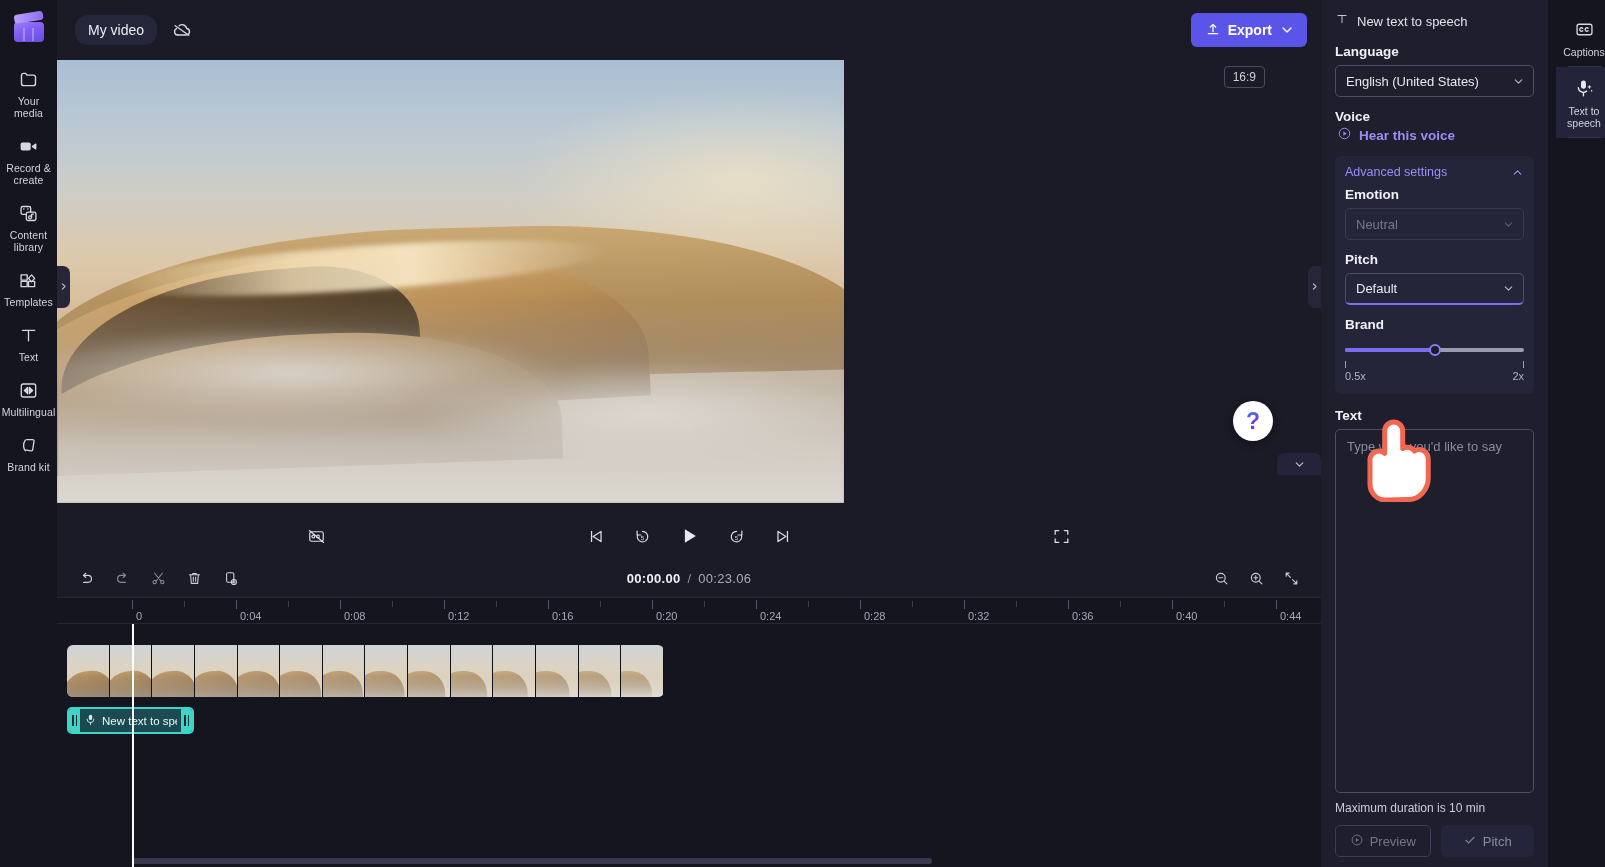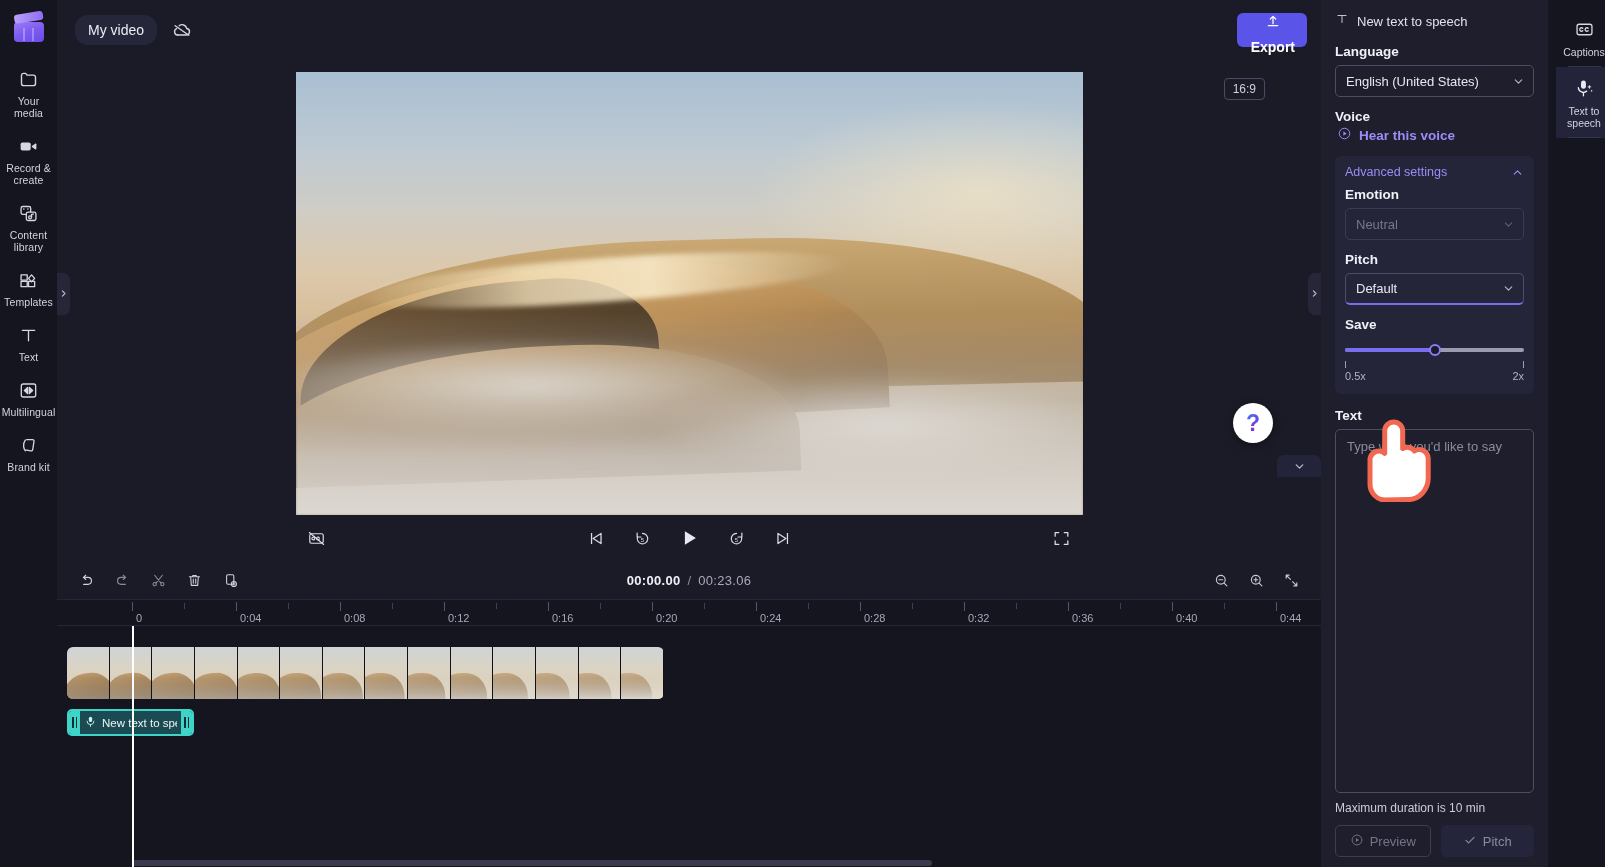--- a/index.html
+++ b/index.html
@@ -59,29 +59,29 @@
   }
   .cloud-btn {
     width: 34px; height: 34px; margin-left: 8px; display:flex; align-items:center;
     justify-content:center; border-radius: 5px; cursor: pointer;
   }
   .cloud-btn svg { width: 22px; height: 22px; }
   .topbar-spacer { flex: 1 1 auto; }
   .export-btn {
     display: flex; align-items: center; gap: 7px; background: #5b54e8; color: #fff;
     border: none; border-radius: 6px; padding: 0 12px 0 14px; height: 34px;
-    font-size: 14px; font-weight: 600; cursor: pointer; flex-direction: column;
+    font-size: 14px; font-weight: 600; cursor: pointer;
   }
   .export-btn svg { width: 16px; height: 16px; }
   .export-caret { width:11px; height:11px; opacity:.95; }
 
   
   .preview-wrap {
     flex: 1 1 auto; position: relative; display: flex; align-items: flex-start;
-    justify-content: center; padding-top: 0; margin-top: 12px;
+    padding-top: 0;
   }
   .ratio-badge {
     position: absolute; right: 56px; top: 6px; border: 1px solid #4a4a63;
     border-radius: 4px; padding: 3px 8px; font-size: 12px; color: #cfcfdc;
     background: #1b1b27; cursor: pointer;
   }
   .stage {
     width: 787px; height: 443px; background: #000; margin-top: 0; position: relative;
     overflow: hidden;
   }
@@ -806,21 +806,21 @@
       </div>
 
       <div class="field-label">Pitch</div>
       <div class="select focused">
         <span class="sel-val">Default</span>
         <svg viewBox="0 0 24 24" fill="none" stroke="currentColor" stroke-width="2" stroke-linecap="round" stroke-linejoin="round">
             <path d="M6 9l6 6 6-6"></path>
           </svg>
       </div>
 
-      <div class="field-label">Save</div>
+      <div class="field-label">Brand</div>
       <div class="pace-slider">
         <div class="pace-track"></div>
         <div class="pace-fill" style="width: 50%;"></div>
         <div class="pace-thumb" style="left: 50%;"></div>
       </div>
       <div class="pace-scale">
         <div class="pace-mark">
           <i></i><span>0.5x</span>
         </div>
         <div class="pace-mark right">

